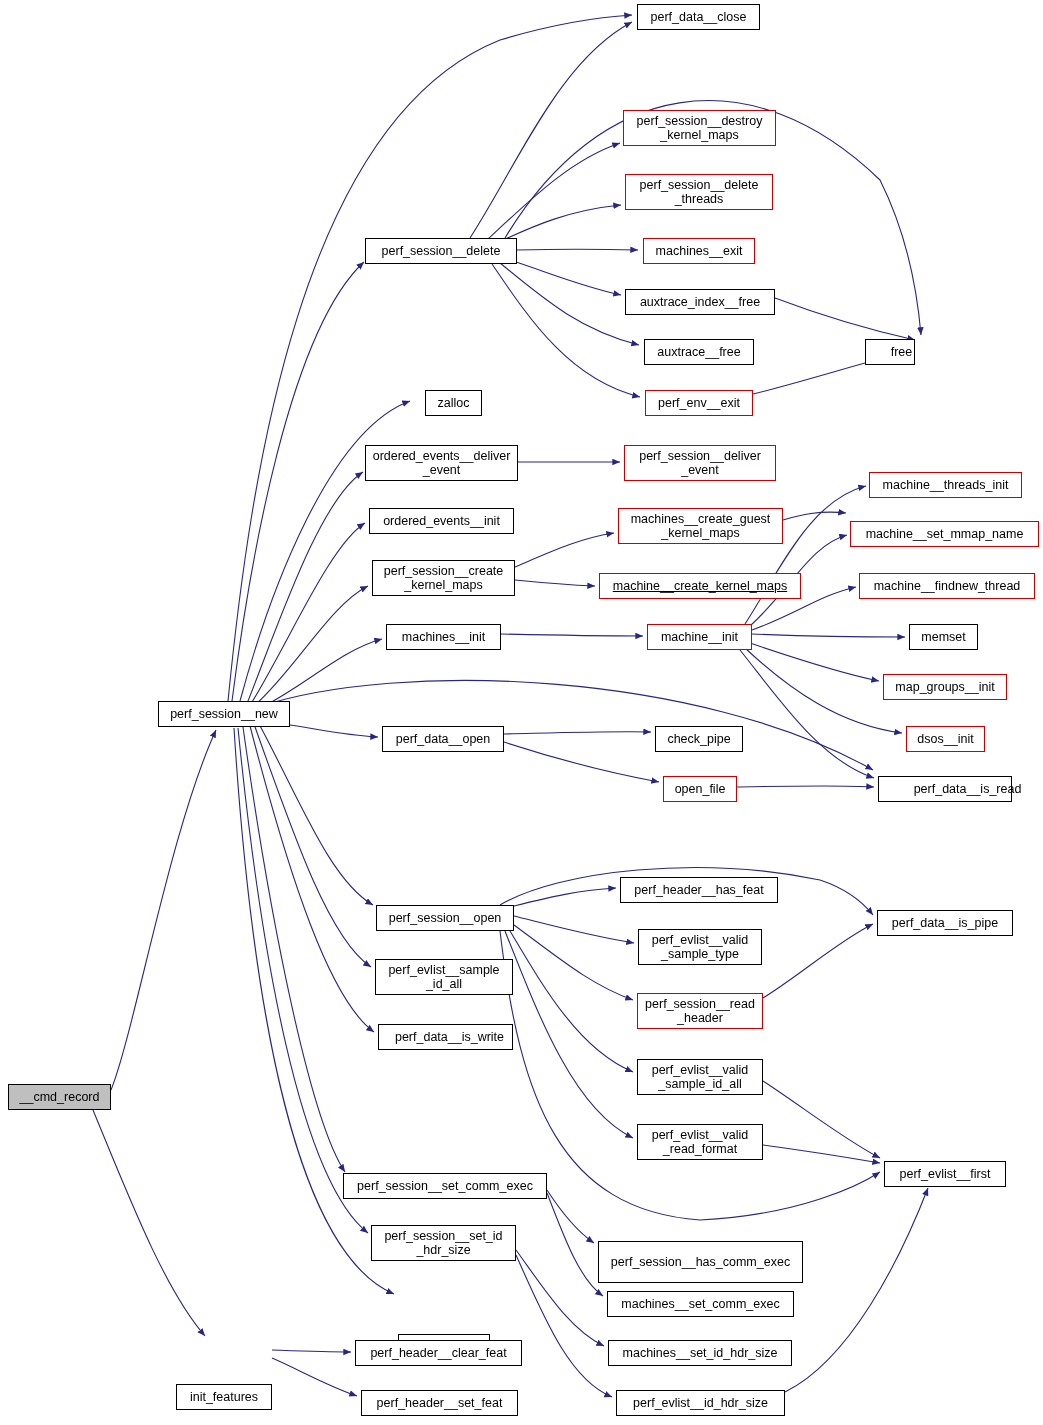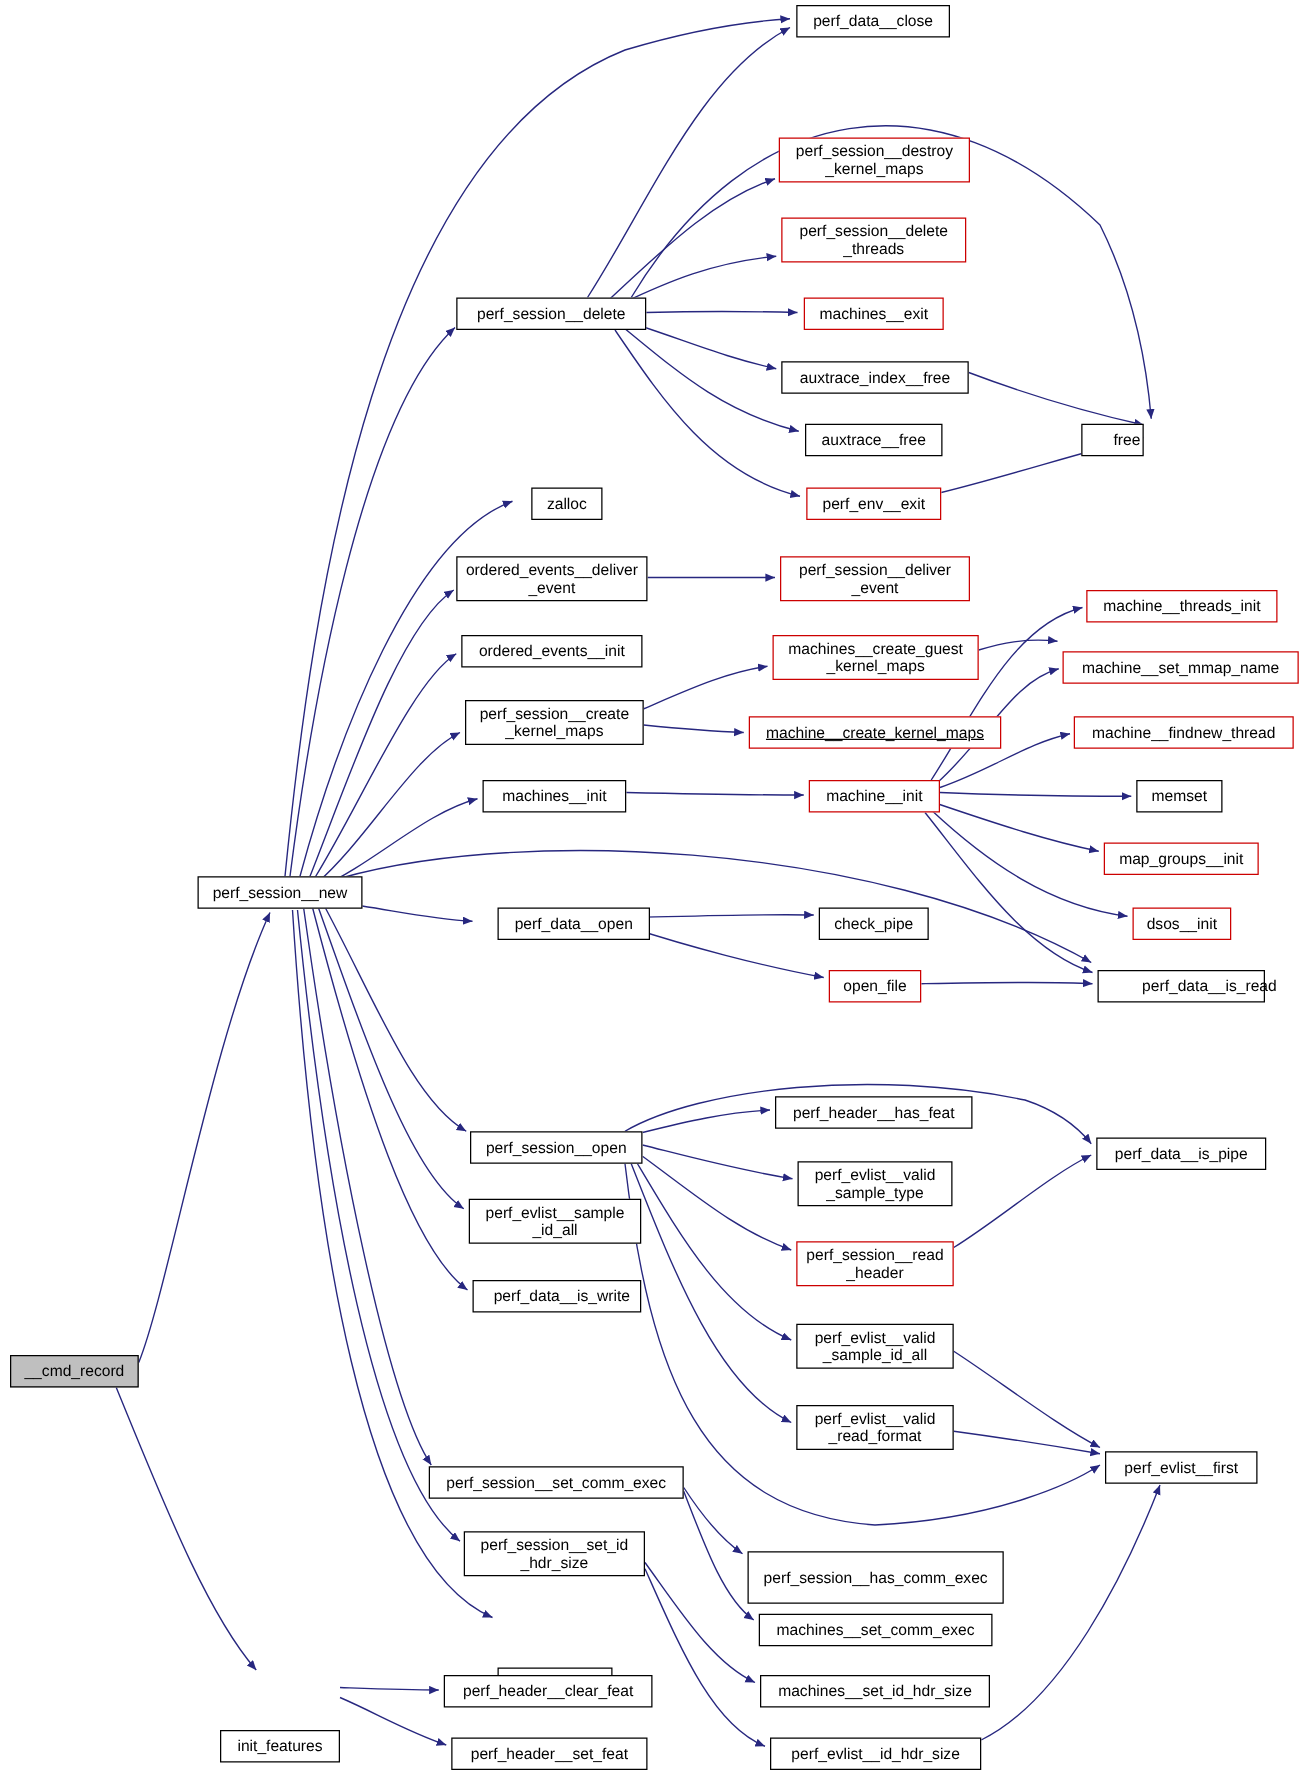--- a/index.html
+++ b/index.html
@@ -123,21 +123,21 @@
       <div class="node" style="left: 158px; top: 701px; width: 132px; height: 26px;">perf_session__new</div>
       <div class="node" style="left: 176px; top: 1340px; width: 96px; height: 26px; margin-top: 44px;">init_features</div>
       <div class="node" style="left: 365px; top: 238px; width: 152px; height: 26px;">perf_session__delete</div>
       <div class="node" style="left: 415px; top: 390px; width: 57px; height: 26px; margin-left: 10px;">zalloc</div>
       <div class="node" style="left: 365px; top: 445px; width: 153px; height: 36px;">ordered_events__deliver
 _event</div>
       <div class="node" style="left: 369px; top: 508px; width: 145px; height: 26px;">ordered_events__init</div>
       <div class="node" style="left: 372px; top: 560px; width: 143px; height: 36px;">perf_session__create
 _kernel_maps</div>
       <div class="node" style="left: 386px; top: 624px; width: 115px; height: 26px;">machines__init</div>
-      <div class="node" style="left: 382px; top: 726px; width: 122px; height: 26px; margin-left: 16px;">perf_data__open</div>
+      <div class="node" style="left: 382px; top: 726px; width: 122px; height: 26px;">perf_data__open</div>
       <div class="node" style="left: 376px; top: 905px; width: 138px; height: 26px;">perf_session__open</div>
       <div class="node" style="left: 375px; top: 959px; width: 138px; height: 36px;">perf_evlist__sample
 _id_all</div>
       <div class="node" style="left: 378px; top: 1024px; width: 135px; height: 26px; padding-left: 11px;">perf_data__is_write</div>
       <div class="node" style="left: 343px; top: 1173px; width: 204px; height: 26px;">perf_session__set_comm_exec</div>
       <div class="node" style="left: 371px; top: 1225px; width: 145px; height: 36px;">perf_session__set_id
 _hdr_size</div>
       <div class="node" style="left: 398px; top: 1334px; width: 92px; height: 26px;">dump_printf</div>
       <div class="node" style="left: 355px; top: 1340px; width: 167px; height: 26px;">perf_header__clear_feat</div>
       <div class="node" style="left: 361px; top: 1390px; width: 157px; height: 26px;">perf_header__set_feat</div>

